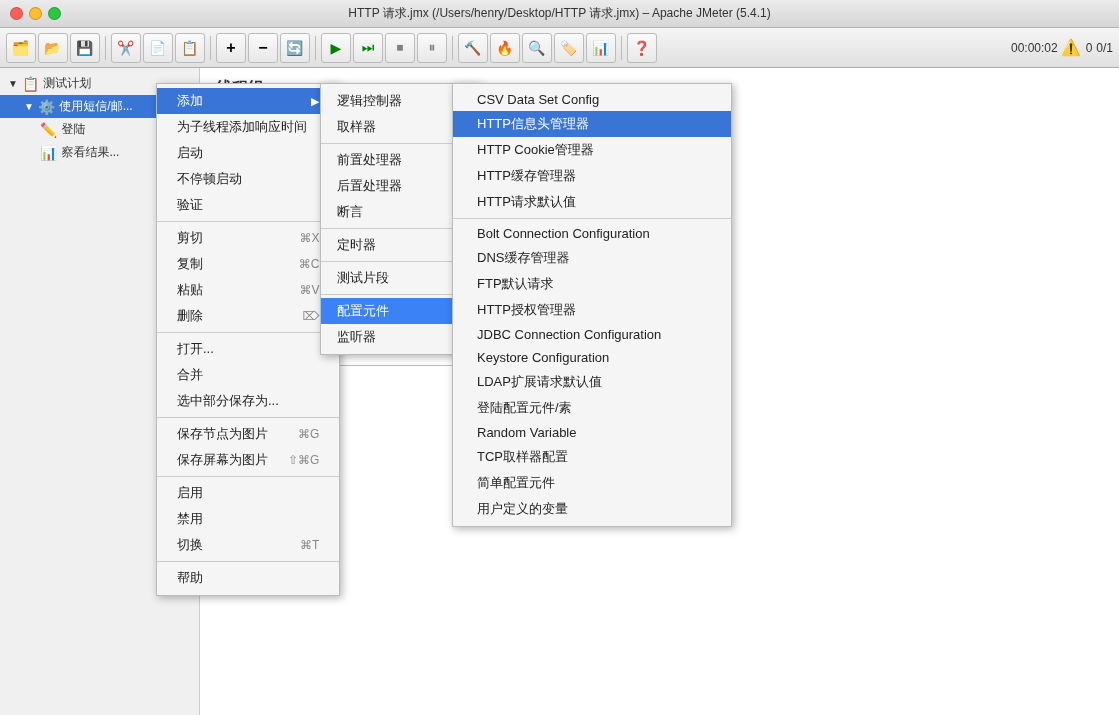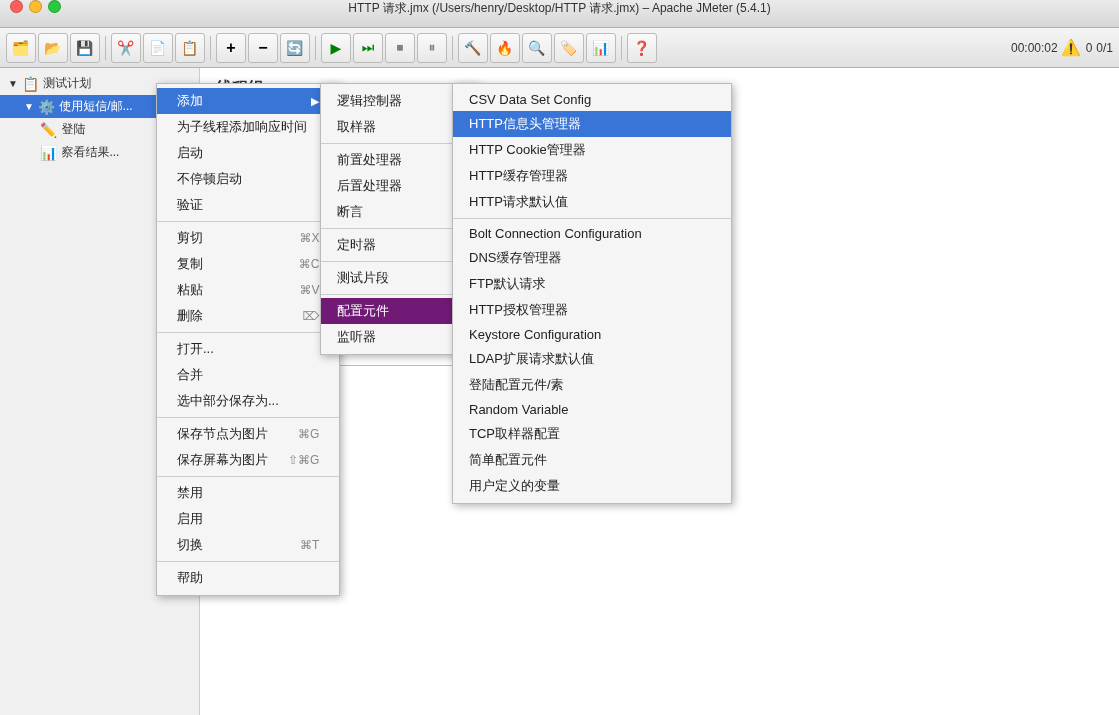--- a/index.html
+++ b/index.html
@@ -11,20 +11,21 @@
       height: 715px;
       overflow: hidden;
       position: relative;
     }
 
     
     .title-bar {
       background: linear-gradient(to bottom, #ebebeb, #d6d6d6);
       height: 28px;
       display: flex;
+      align-items: center;
       justify-content: center;
       border-bottom: 1px solid #b0b0b0;
       position: relative;
       user-select: none;
     }
     .title-bar-buttons {
       position: absolute;
       left: 10px;
       display: flex;
       gap: 6px;
@@ -145,37 +146,37 @@
       z-index: 200;
     }
     .sub-item {
       padding: 4px 16px;
       cursor: pointer;
       font-size: 13px;
       color: #222;
       white-space: nowrap;
     }
     .sub-item:hover, .sub-item.active {
-      background: #701a75;
+      background: #3b82f6;
       color: white;
     }
     .sub-item .arrow-r { font-size: 11px; margin-left: 6px; float: right; }
 
     
     .sub-menu-3 {
       position: absolute;
       background: #f5f5f5;
       border: 1px solid #bbb;
       box-shadow: 2px 2px 8px rgba(0,0,0,0.3);
       min-width: 280px;
       padding: 4px 0;
       z-index: 300;
     }
     .sub3-item {
-      padding: 4px 16px;
+      padding: 4px 24px;
       cursor: pointer;
       font-size: 13px;
       color: #222;
       white-space: nowrap;
     }
     .sub3-item:hover, .sub3-item.active {
       background: #3875d7;
       color: white;
     }
 
@@ -394,24 +395,24 @@
   <div class="ctx-item">
     <span>保存节点为图片</span>
     <span class="shortcut">⌘G</span>
   </div>
   <div class="ctx-item">
     <span>保存屏幕为图片</span>
     <span class="shortcut">⇧⌘G</span>
   </div>
   <div class="ctx-sep"></div>
   <div class="ctx-item">
+    <span>启用</span>
+  </div>
+  <div class="ctx-item">
     <span>禁用</span>
-  </div>
-  <div class="ctx-item">
-    <span>启用</span>
   </div>
   <div class="ctx-item">
     <span>切换</span>
     <span class="shortcut">⌘T</span>
   </div>
   <div class="ctx-sep"></div>
   <div class="ctx-item">
     <span>帮助</span>
   </div>
 </div>
@@ -463,20 +464,21 @@
   <div class="sub3-item">CSV Data Set Config</div>
   <div class="sub3-item active">HTTP信息头管理器</div>
   <div class="sub3-item">HTTP Cookie管理器</div>
   <div class="sub3-item">HTTP缓存管理器</div>
   <div class="sub3-item">HTTP请求默认值</div>
   <div class="ctx-sep"></div>
   <div class="sub3-item">Bolt Connection Configuration</div>
   <div class="sub3-item">DNS缓存管理器</div>
   <div class="sub3-item">FTP默认请求</div>
   <div class="sub3-item">HTTP授权管理器</div>
+  <div class="sub3-item">JDBC Connection Configuration</div>
   <div class="sub3-item">Keystore Configuration</div>
   <div class="sub3-item">LDAP扩展请求默认值</div>
   <div class="sub3-item">登陆配置元件/素</div>
   <div class="sub3-item">Random Variable</div>
   <div class="sub3-item">TCP取样器配置</div>
   <div class="sub3-item">简单配置元件</div>
   <div class="sub3-item">用户定义的变量</div>
 </div>
 
 </body></html>

